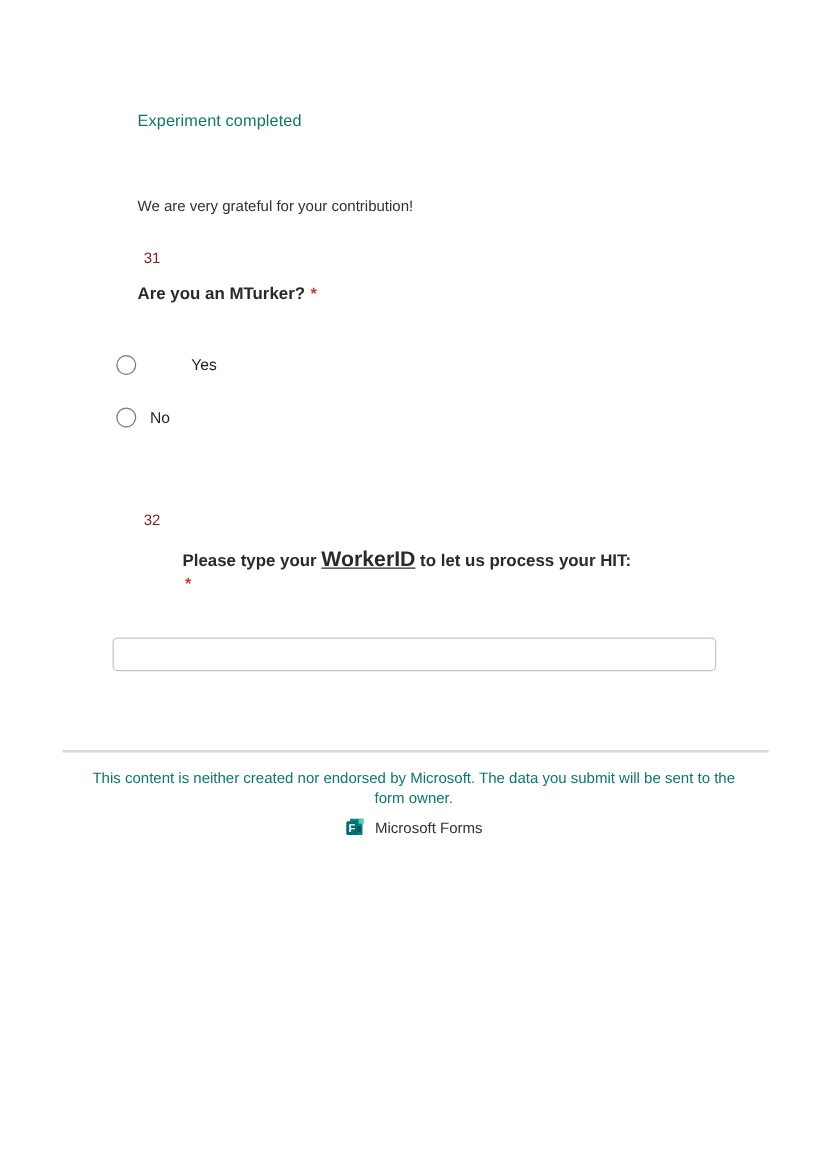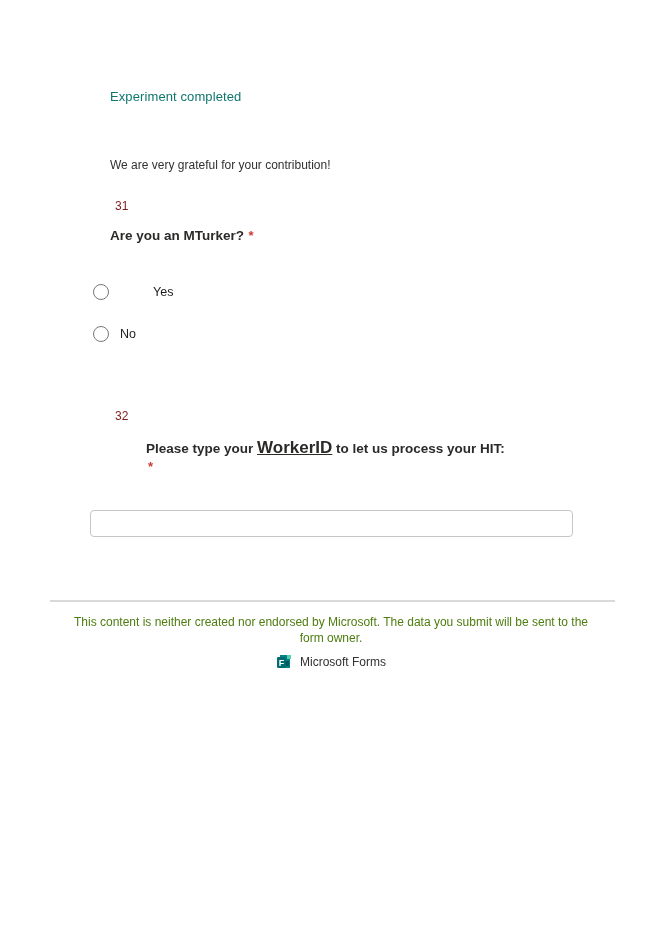--- a/index.html
+++ b/index.html
@@ -79,21 +79,21 @@
     left: 50px; top: 600px;
     width: 565px; height: 2px;
     background: #d9d9d9;
   }
   .footer-disclaimer {
     left: 61px; top: 614px;
     width: 540px;
     text-align: center;
     font-size: 12px;
     line-height: 16px;
-    color: #4d7c0f;
+    color: #0f766e;
   }
   .brand-row {
     left: 0; top: 654px;
     width: 662px;
     display: flex; justify-content: center; align-items: center;
     gap: 8px;
   }
   .brand-label {
     font-size: 12px;
     color: #323130;

